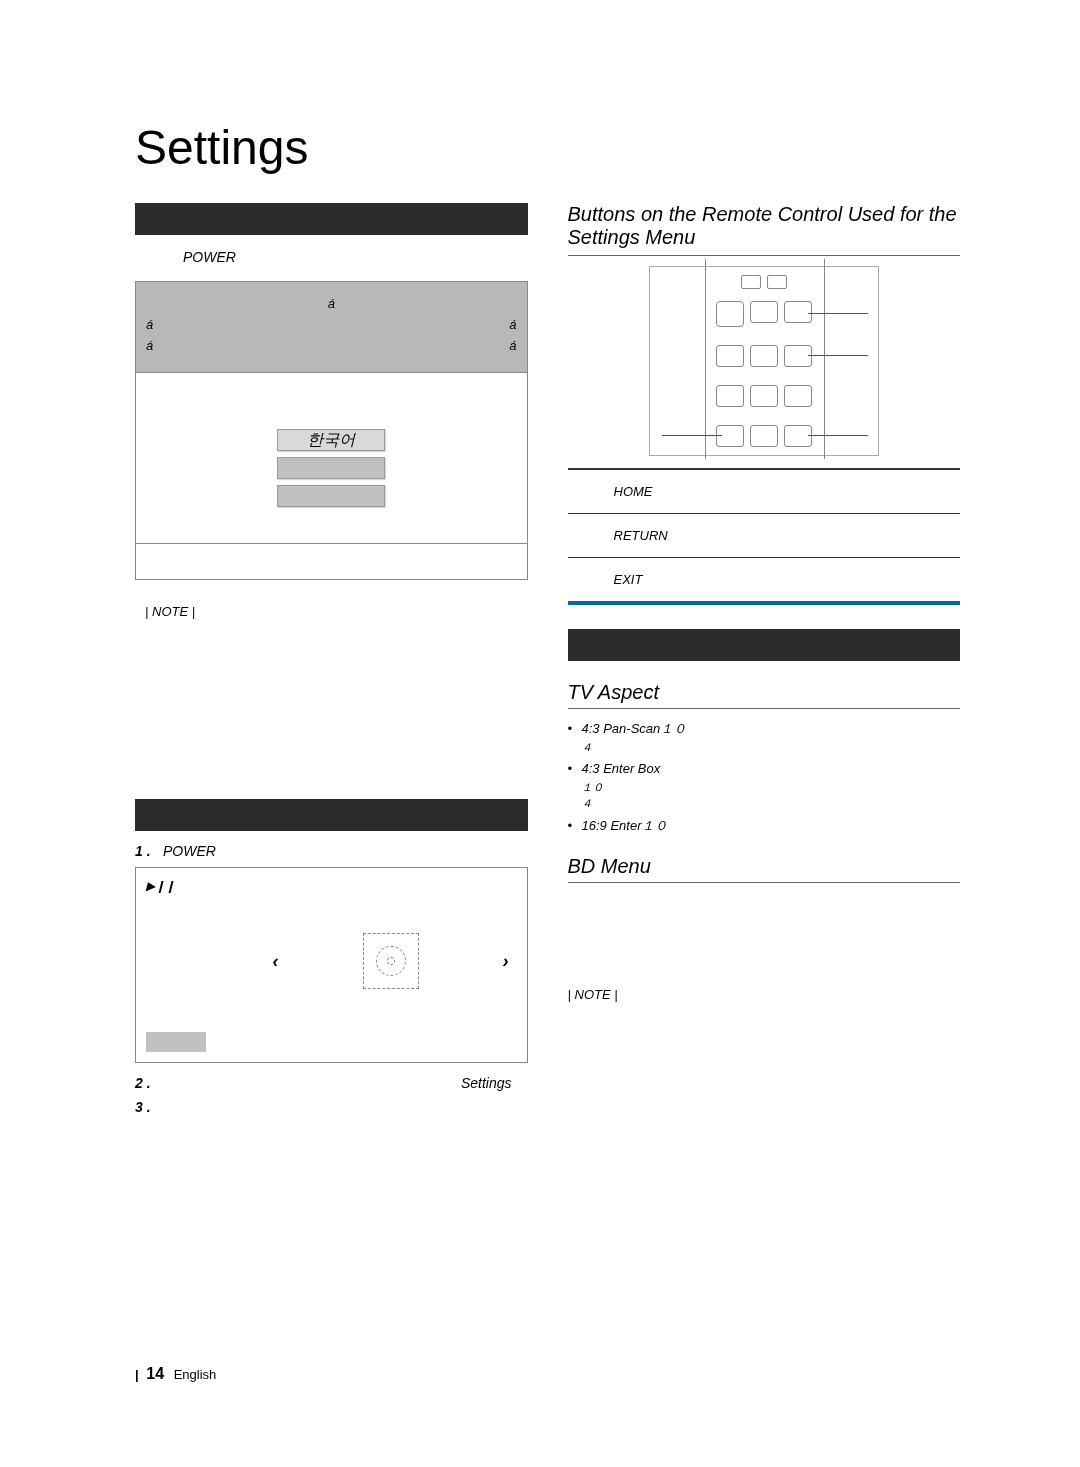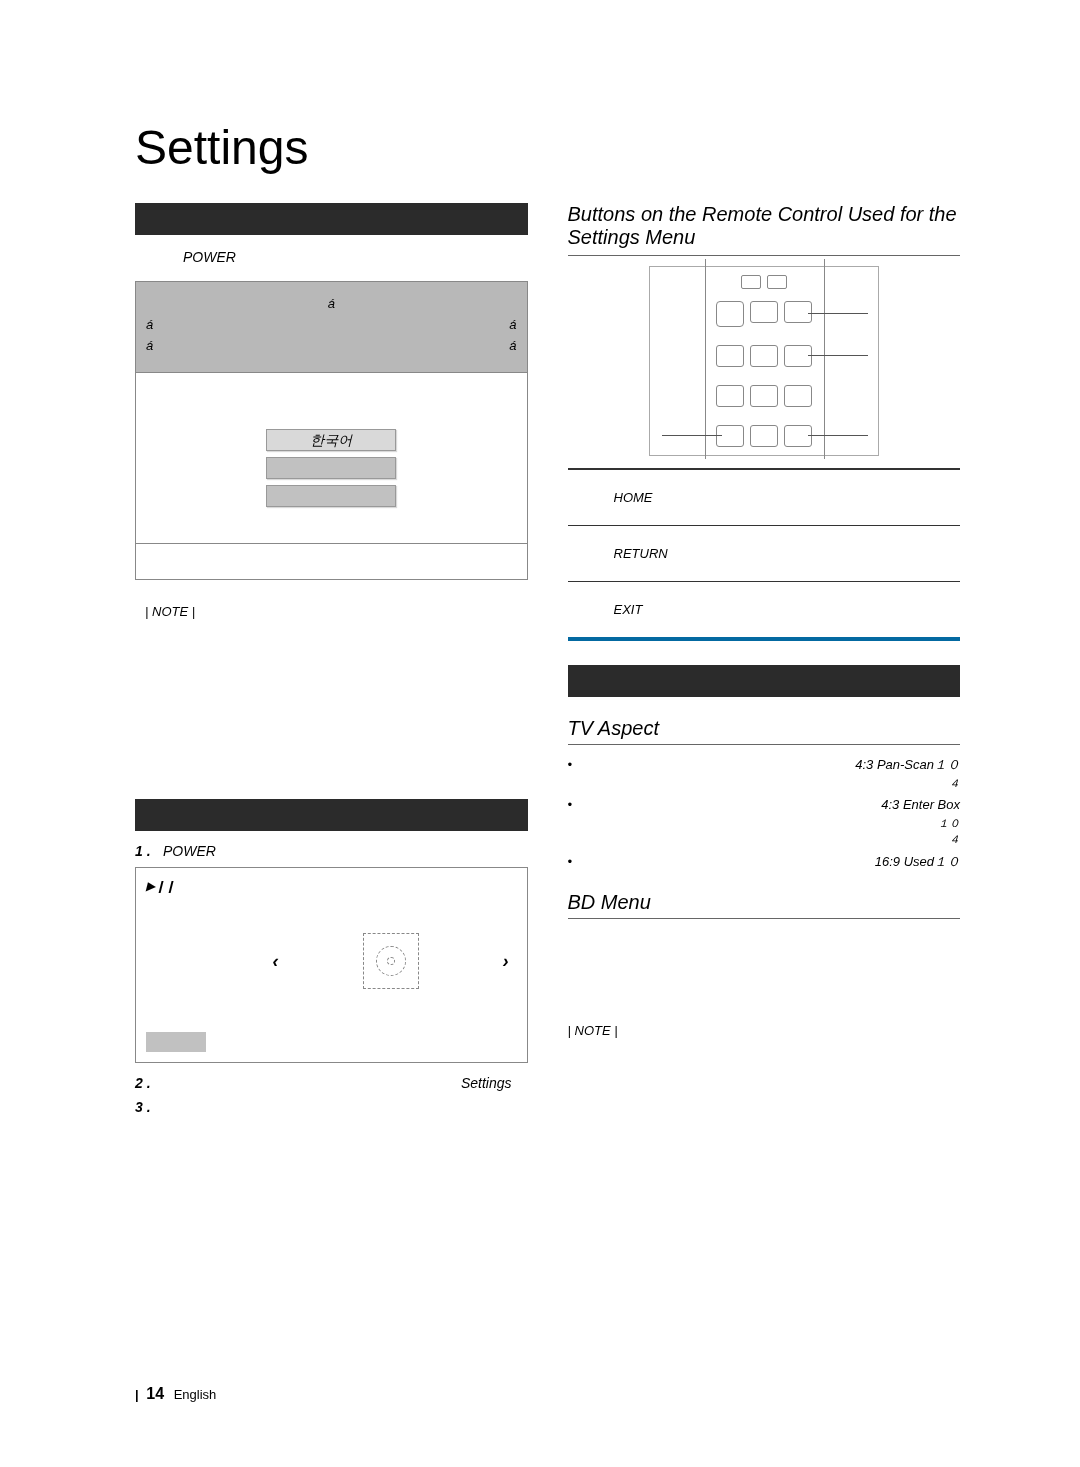--- a/index.html
+++ b/index.html
@@ -58,26 +58,26 @@
   }
   .setup-header .center {
     text-align: center;
   }
   .setup-body {
     border-top: 1px solid #888;
     padding: 50px 20px 30px 20px;
     text-align: center;
   }
   .option-btn {
-    width: 130px;
+    width: 108px;
     height: 22px;
     margin: 6px auto;
     border: 1px solid #999;
     box-shadow: 1px 1px 1px rgba(0,0,0,0.15);
-    font-size: 14px;
+    font-size: 16px;
     text-align: center;
     line-height: 20px;
   }
   .option-btn.selected {
     background: #d9d9d9;
   }
   .option-btn.plain {
     background: #c1c1c1;
   }
   .setup-footer {
@@ -138,21 +138,21 @@
     width: 100%;
     font-size: 13px;
   }
   .button-table tr {
     border-top: 1px solid #333;
   }
   .button-table tr:last-child {
     border-bottom: 4px solid #0369a1;
   }
   .button-table td {
-    padding: 20px 6px;
+    padding: 14px 6px;
     vertical-align: top;
   }
   .button-table td:first-child {
     width: 40px;
   }
   .bullet {
     padding-left: 18px;
     font-size: 13px;
     position: relative;
   }
@@ -170,21 +170,20 @@
   .tv-aspect-list {
     list-style: none;
     font-size: 13px;
     margin-bottom: 8px;
   }
   .tv-aspect-list li {
     margin: 4px 0;
     padding-left: 14px;
     position: relative;
     line-height: 1.5;
-    text-align: right;
   }
   .tv-aspect-list li::before {
     content: "•";
     position: absolute;
     left: 0;
   }
   .sub-text {
     font-size: 11px;
     display: block;
     padding-left: 0;
@@ -261,21 +260,21 @@
   .bottom-chip {
     width: 60px;
     height: 20px;
     background: #c1c1c1;
   }
   .big-gap {
     height: 180px;
   }
   .page-footer {
     position: absolute;
-    bottom: 64px;
+    bottom: 84px;
     left: 135px;
     font-size: 13px;
   }
   .page-footer .bar {
     font-weight: bold;
     margin-right: 4px;
   }
   .page-footer .pn {
     font-weight: bold;
     font-size: 16px;
@@ -422,21 +421,21 @@
         <li>
           <span>4:3 Pan-Scan</span><span>１０</span>
           <span class="sub-text">４</span>
         </li>
         <li>
           <span>4:3 Enter Box</span>
           <span class="sub-text">１０</span>
           <span class="sub-text">４</span>
         </li>
         <li>
-          <span>16:9 Used</span><span>１０</span>
+          <span>16:9 Enter</span><span>１０</span>
         </li>
       </ul>
 
       <div class="sub-h">BD Menu</div>
       <hr class="hr-dash">
       <div style="height:70px"></div>
       <div class="note-line" style="padding-left:0">| NOTE |</div>
     </div>
   </div>
 

